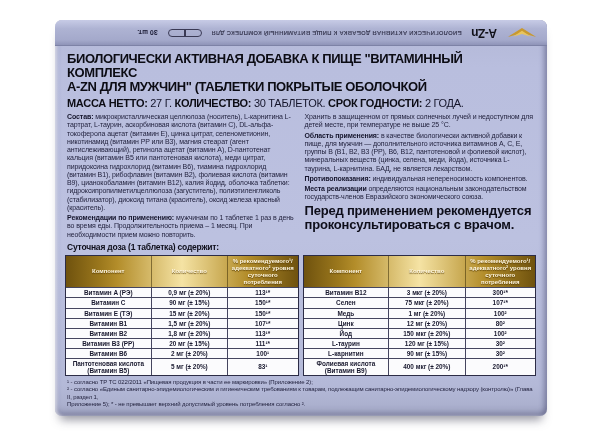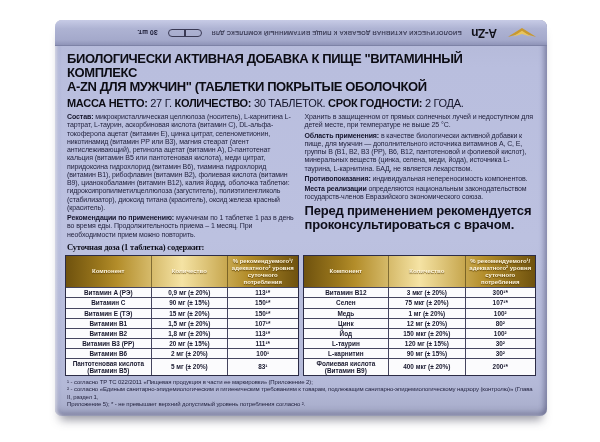--- a/index.html
+++ b/index.html
@@ -46,21 +46,21 @@
   .flap-count { font-size:7px; font-weight:bold; color:#20203a; }
   
   .face { position:absolute; left:12px; right:14px; top:28px; bottom:6px; }
   .title { margin-top:4px; font-weight:bold; color:#0c0c14; font-size:13px; line-height:1.08; letter-spacing:-0.4px; }
   .meta { margin-top:3px; font-size:11px; color:#14142a; letter-spacing:-0.3px; }
   .meta b { color:#0c0c14; }
   .cols { display:flex; gap:9px; margin-top:4px; }
   .col { flex:1 1 0; font-size:7px; line-height:1.18; color:#23233f; letter-spacing:-0.1px; }
   .col p { margin-bottom:2px; }
   .col b { color:#15152c; }
-  .dose-heading { font-size:8.5px; font-weight:bold; color:#0e0e1a; margin-top:3px; letter-spacing:-0.2px;font-family:Liberation Serif, serif; }
+  .dose-heading { font-size:8.5px; font-weight:bold; color:#0e0e1a; margin-top:3px; letter-spacing:-0.2px; }
   .advice { font-size:13px; font-weight:bold; color:#0e0e1a; line-height:1.12; letter-spacing:-0.2px; }
   
   .tables { display:flex; gap:4px; margin-top:3px; margin-left:-2px; margin-right:-3px; }
   .vtable { flex:1 1 0; border:1.5px solid #2c2c46; background:#fafafc; }
   .thead {
     display:grid; grid-template-columns:37% 33% 30%;
     background:linear-gradient(90deg,#6f520e 0%,#a9832293 15%,#b38d2a 22%,#f5e3a4 50%,#b38d2a 78%,#6f520e 100%);
     background-color:#8a6a16;
     color:#fff7e0; font-weight:bold; font-size:6px; text-align:center;
     text-shadow:0 1px 1px rgba(80,55,0,0.8);

